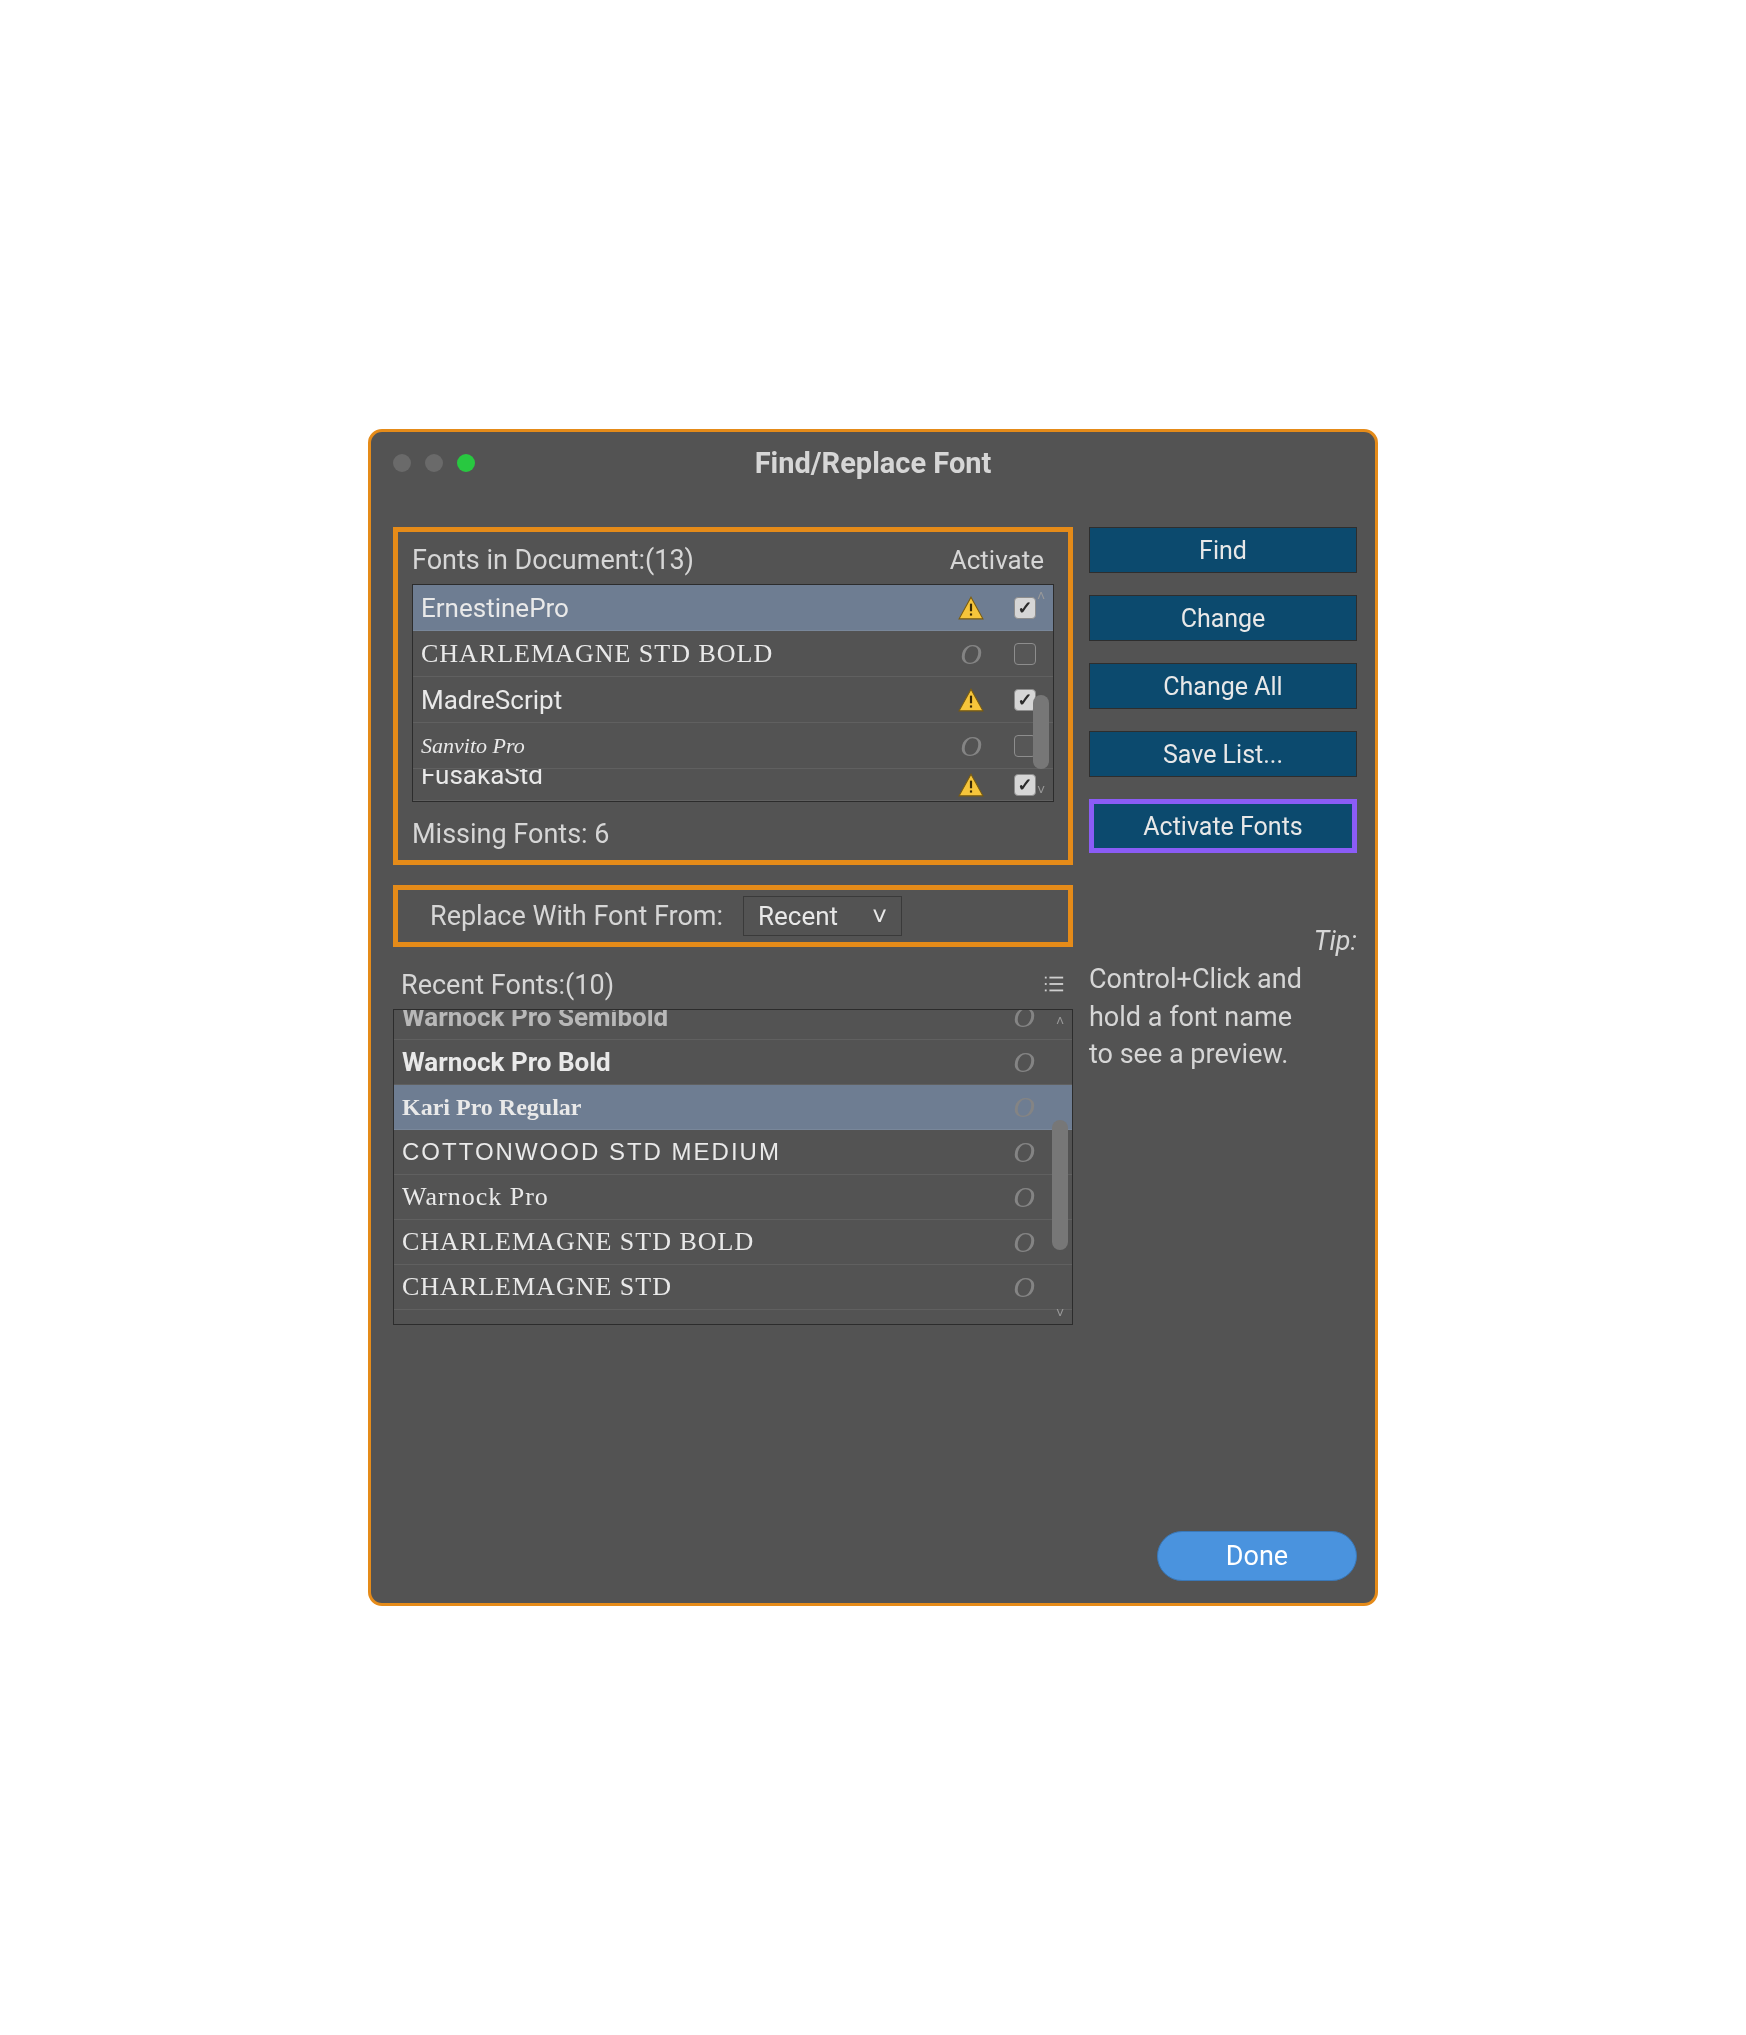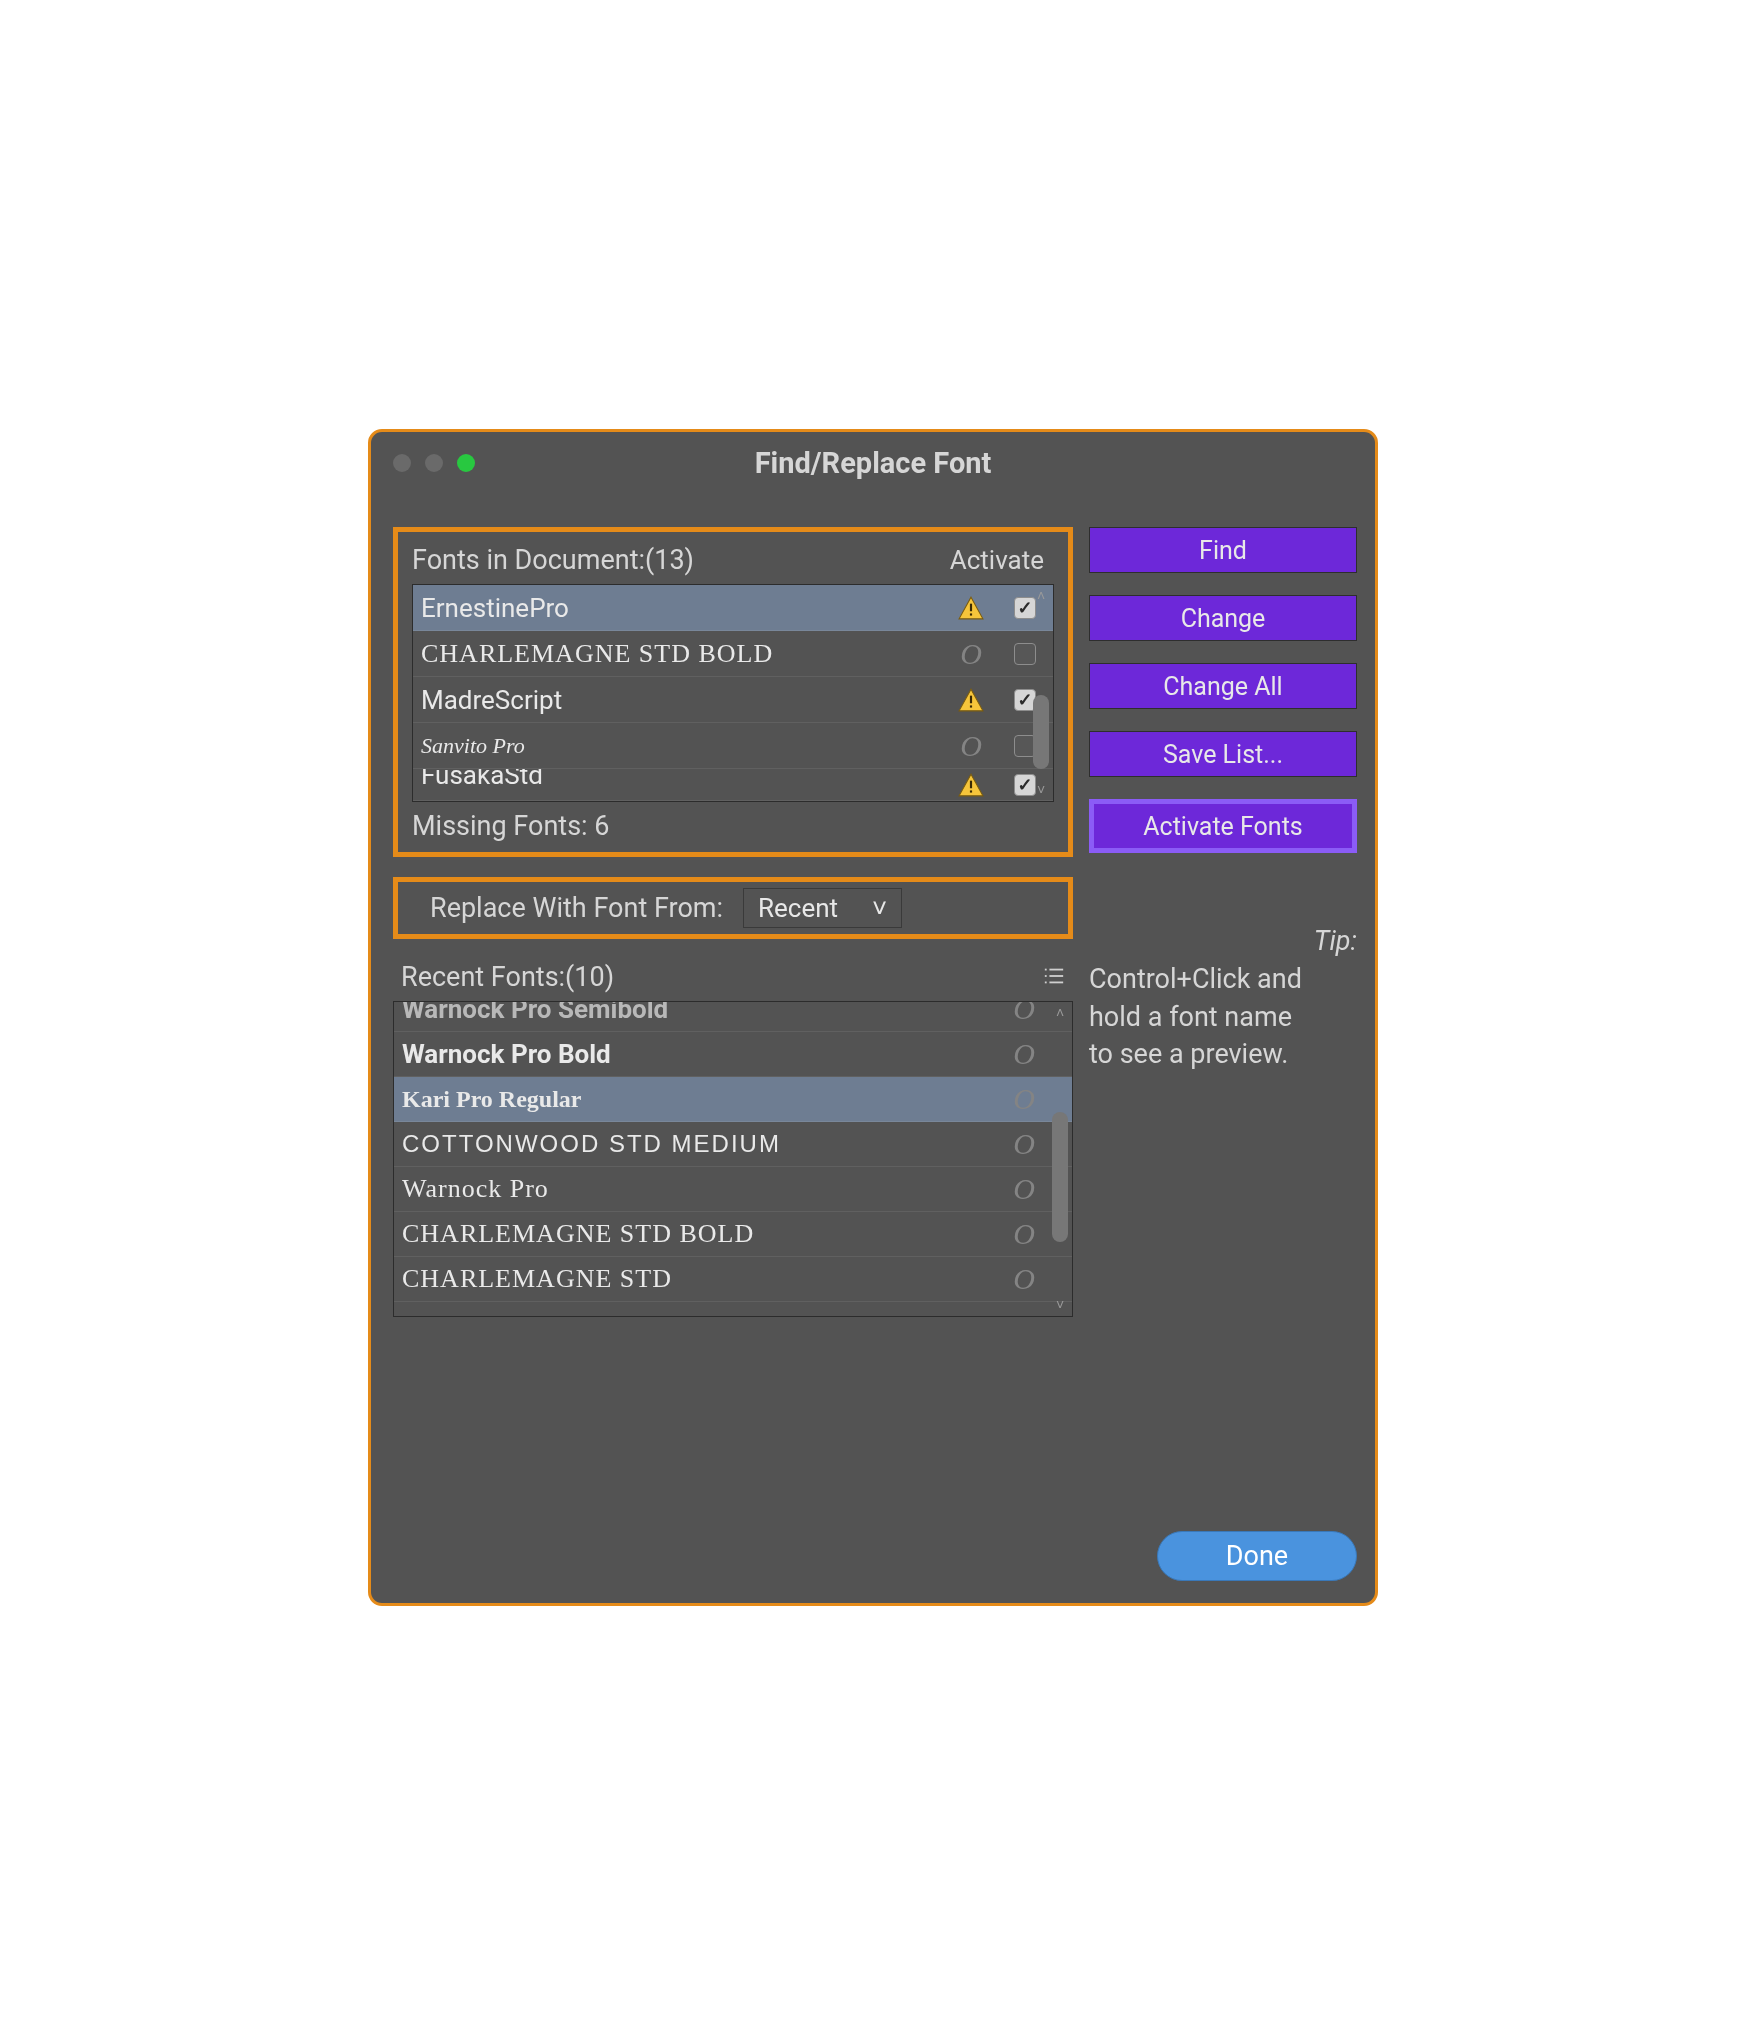--- a/index.html
+++ b/index.html
@@ -44,39 +44,39 @@
 
   .cb { width:22px; height:22px; border-radius:4px; border:1px solid #8d8d8d; background:#575757; display:flex; align-items:center; justify-content:center; }
   .cb.checked { background:#d6d6d6; }
   .cb.checked::after { content:"✓"; font-size:18px; font-weight:900; color:#2b2b2b; }
 
   .vscroll { position:absolute; right:2px; top:2px; bottom:2px; width:20px; display:flex; flex-direction:column; align-items:center; background:transparent; }
   .vscroll .arrow { font-size:14px; color:#9a9a9a; line-height:18px; user-select:none; }
   .vscroll .track { flex:1; width:16px; position:relative; }
   .vscroll .thumb { position:absolute; width:16px; background:#777; border-radius:8px; }
 
-  .missing { font-size:27px; color:#d6d6d6; margin-top:8px; }
+  .missing { font-size:27px; color:#d6d6d6; margin-top:16px; }
 
   .repl-box { margin-top:20px; padding:6px 32px; display:flex; align-items:center; gap:20px; }
   .repl-label { font-size:27px; color:#d6d6d6; }
   .dropdown { display:flex; align-items:center; border:1px solid #3a3a3a; background:#535353; height:40px; padding:0 14px; gap:34px; }
   .dropdown span { font-size:26px; color:#e8e8e8; }
   .chev { font-size:18px; color:#d6d6d6; }
 
   .recent-header { display:flex; align-items:center; margin-top:22px; font-size:27px; color:#d6d6d6; padding:0 8px; }
   .recent-header .spacer { flex:1; }
   .list-icon svg { width:22px; height:20px; }
 
   .recent-list { border:1px solid #2c2c2c; background:#535353; margin-top:8px; position:relative; height:316px; overflow:hidden; }
   .recent-list .row { height:45px; }
   .recent-list .row.partialtop { height:30px; }
   .recent-list .row.partialtop .fname, .recent-list .row.partialtop .icon-slot { transform:translateY(-8px); }
   .recent-list .row .icon-slot { width:60px; margin-right:18px; }
 
-  .btn { height:46px; border:1px solid #2e2e2e; background:#6d28d9; color:#e8e8e8; font-size:25px; display:flex; align-items:center; justify-content:center; margin-bottom:22px; cursor:pointer; }
+  .btn { height:46px; border:1px solid #2e2e2e; background:#0c4a6e; color:#e8e8e8; font-size:25px; display:flex; align-items:center; justify-content:center; margin-bottom:22px; cursor:pointer; }
   .btn.hl { border:5px solid #8b5cf6; height:54px; }
 
   .tip { margin-top:48px; font-size:27px; color:#d6d6d6; text-align:left; line-height:1.4; }
   .tip .tiptitle { text-align:right;font-style:italic; }
 
   .done { position:absolute; right:0; bottom:2px; width:200px; height:50px; border-radius:26px; background:#4a93de; border:1px solid #3a78b8; color:#fff; font-size:27px; display:flex; align-items:center; justify-content:center; cursor:pointer; }
 </style>
 </head>
 <body>
 

